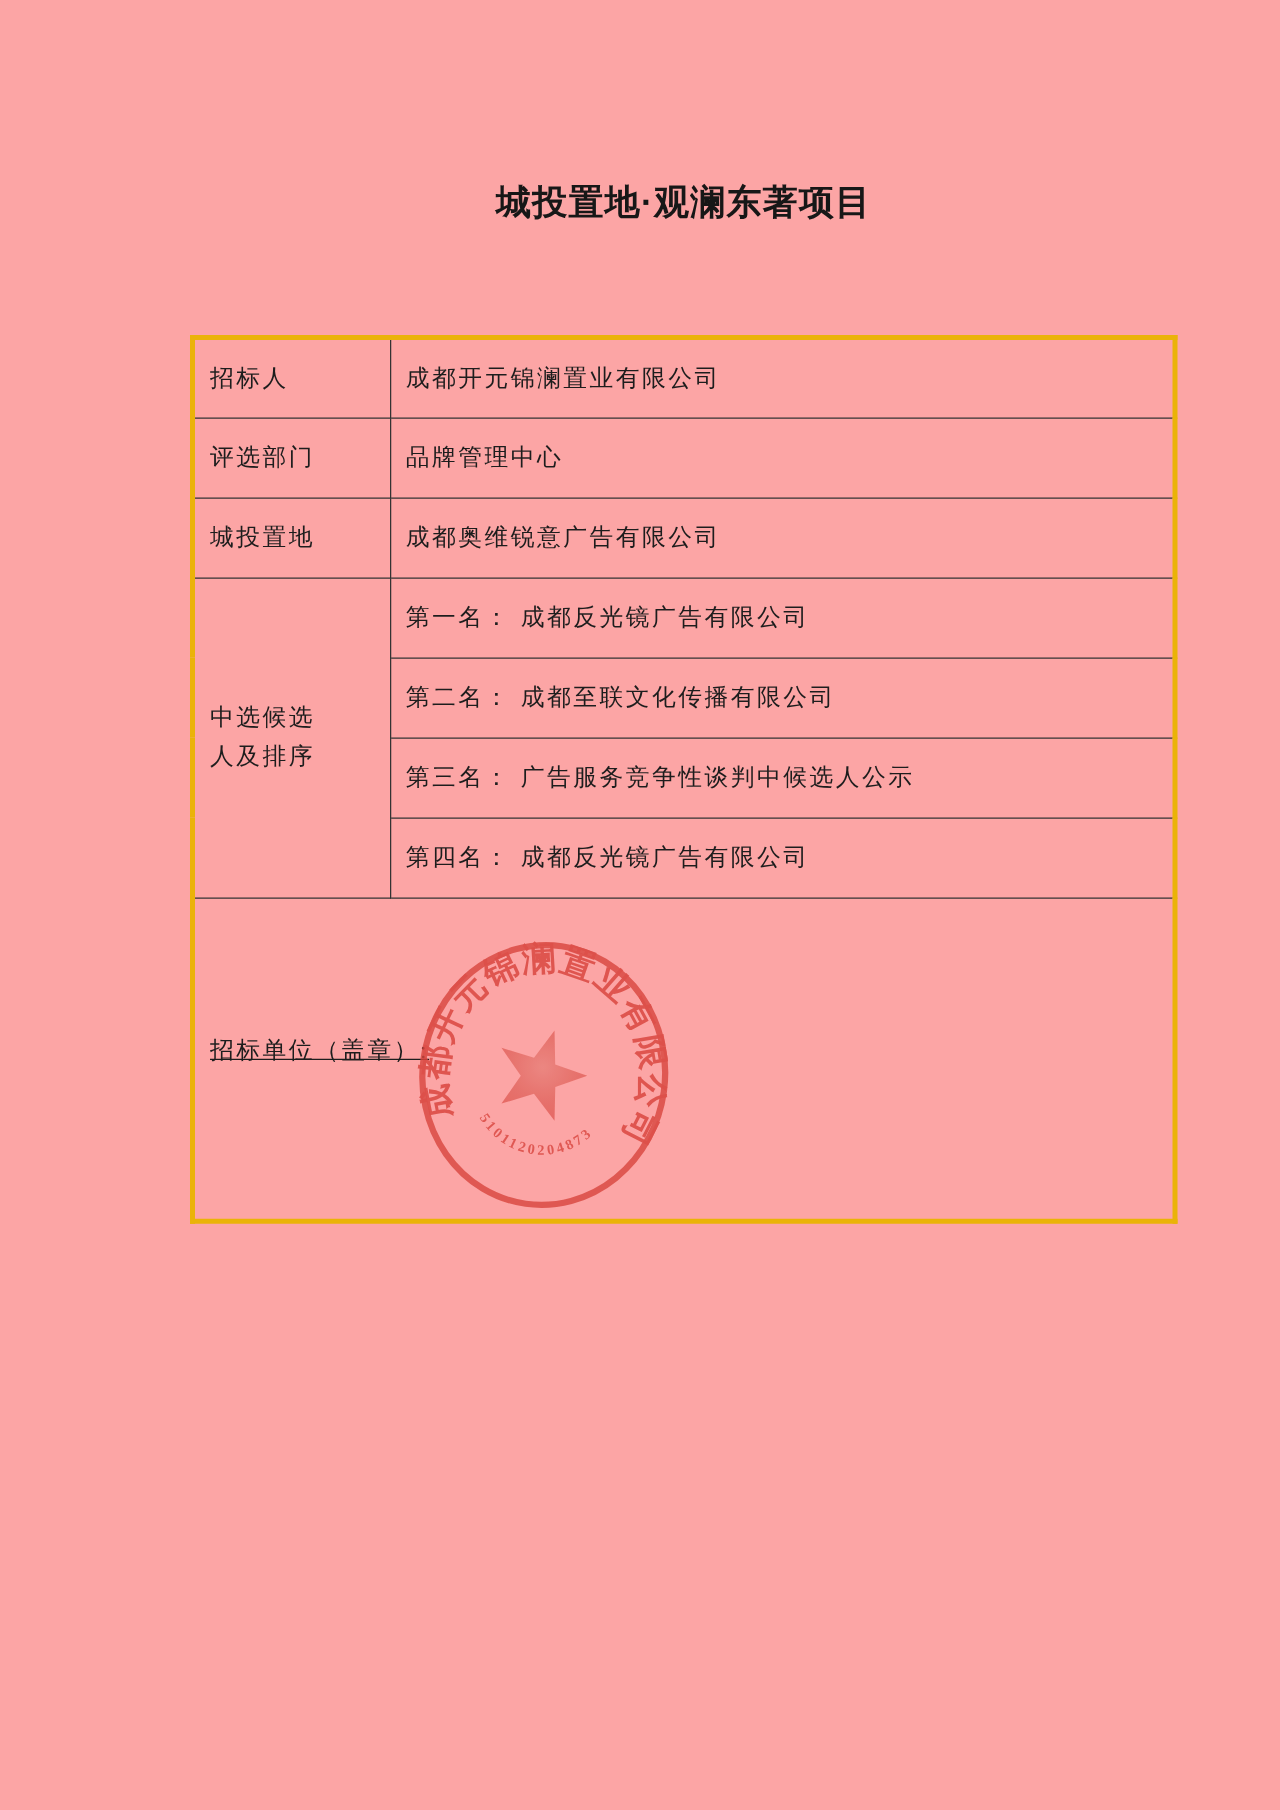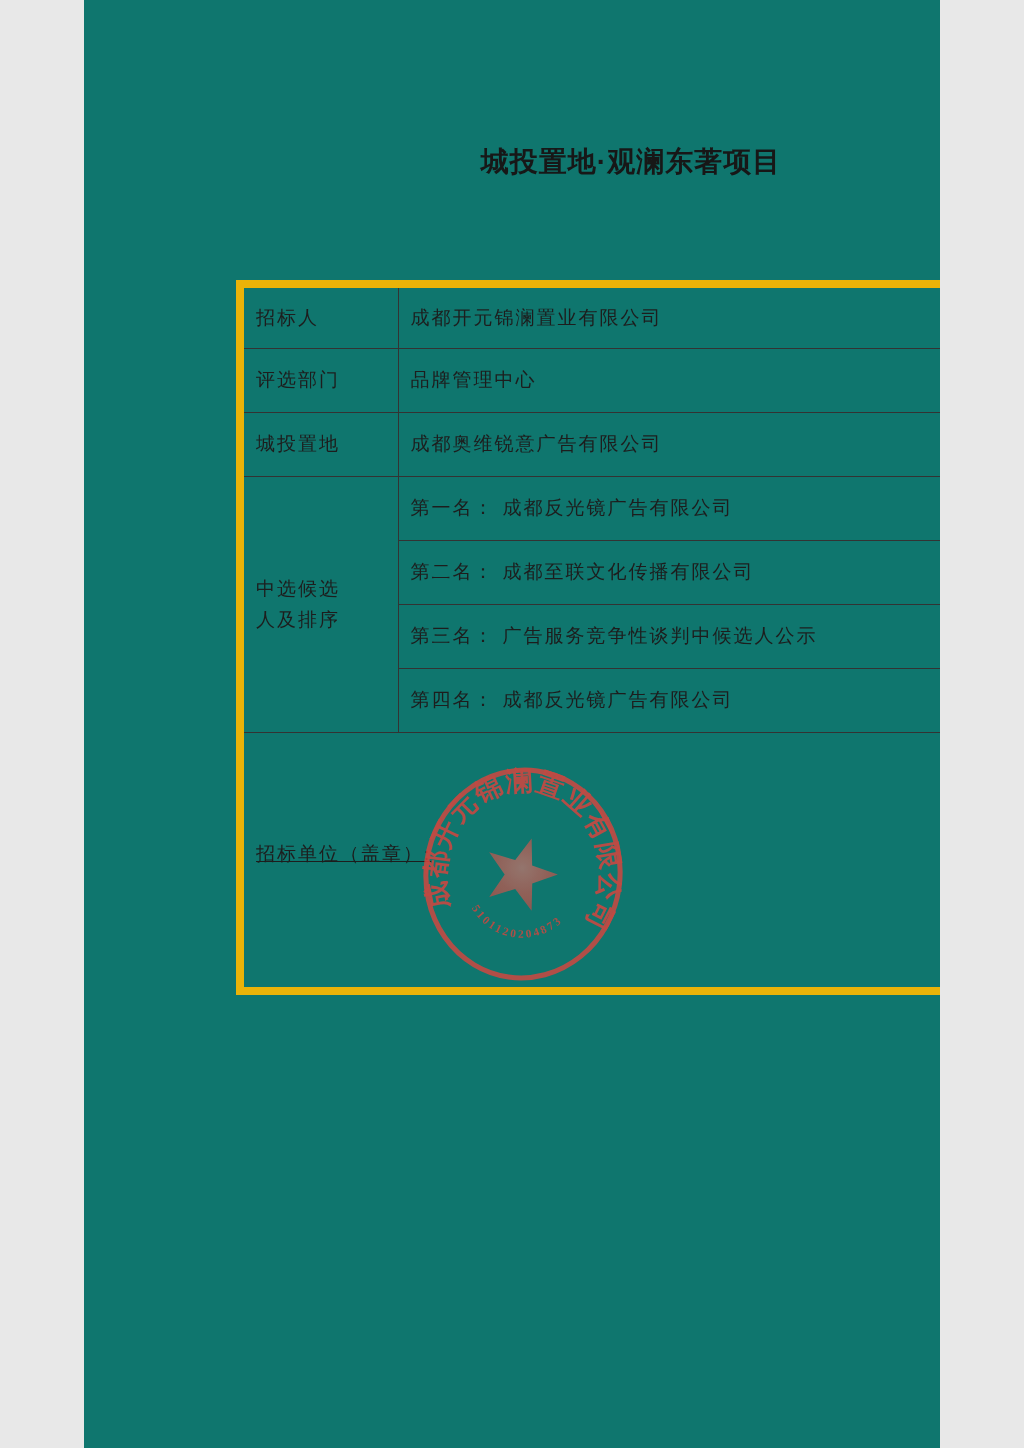--- a/index.html
+++ b/index.html
@@ -2,24 +2,24 @@
 <html><head>
 <meta charset="utf-8">
 <style>
   html, body {
     margin: 0;
     padding: 0;
     background: #e8e8e8;
   }
   .page {
     position: relative;
-    width: 856px;
+    width: 1024px;
     height: 1448px;
     margin: 0 auto;
-    background: #0f766e;
+    background: #fca5a5;
     overflow: hidden;
     font-family: "Liberation Serif", "DejaVu Serif", serif;
     color: #1d1d1d;
   }
   
   .doc-title {
     position: absolute;
     top: 136px;
     left: 152px;
     width: 790px;
@@ -27,29 +27,29 @@
     font-family: "Liberation Sans", "DejaVu Sans", sans-serif;
     font-weight: 900;
     font-size: 28px;
     line-height: 51px;
     color: #171717;
     letter-spacing: 1px;
   }
   
   .doc-table {
     position: absolute;
-    top: 280px;
+    top: 268px;
     left: 152px;
     width: 790px;
     border-collapse: collapse;
     table-layout: fixed;
     font-size: 19px;
     letter-spacing: 2px;
     color: #1d1d1d;
-    border: 8px solid #eab308;
+    border: 4px solid #eab308;
   }
   .doc-table td {
     border: 1px solid #333333;
     vertical-align: middle;
     padding: 0 6px 0 12px;
   }
   .row-info  { height: 64px; }
   .row-cand  { height: 64px; }
   .row-stamp { height: 259px; }
   .label-cell { }

